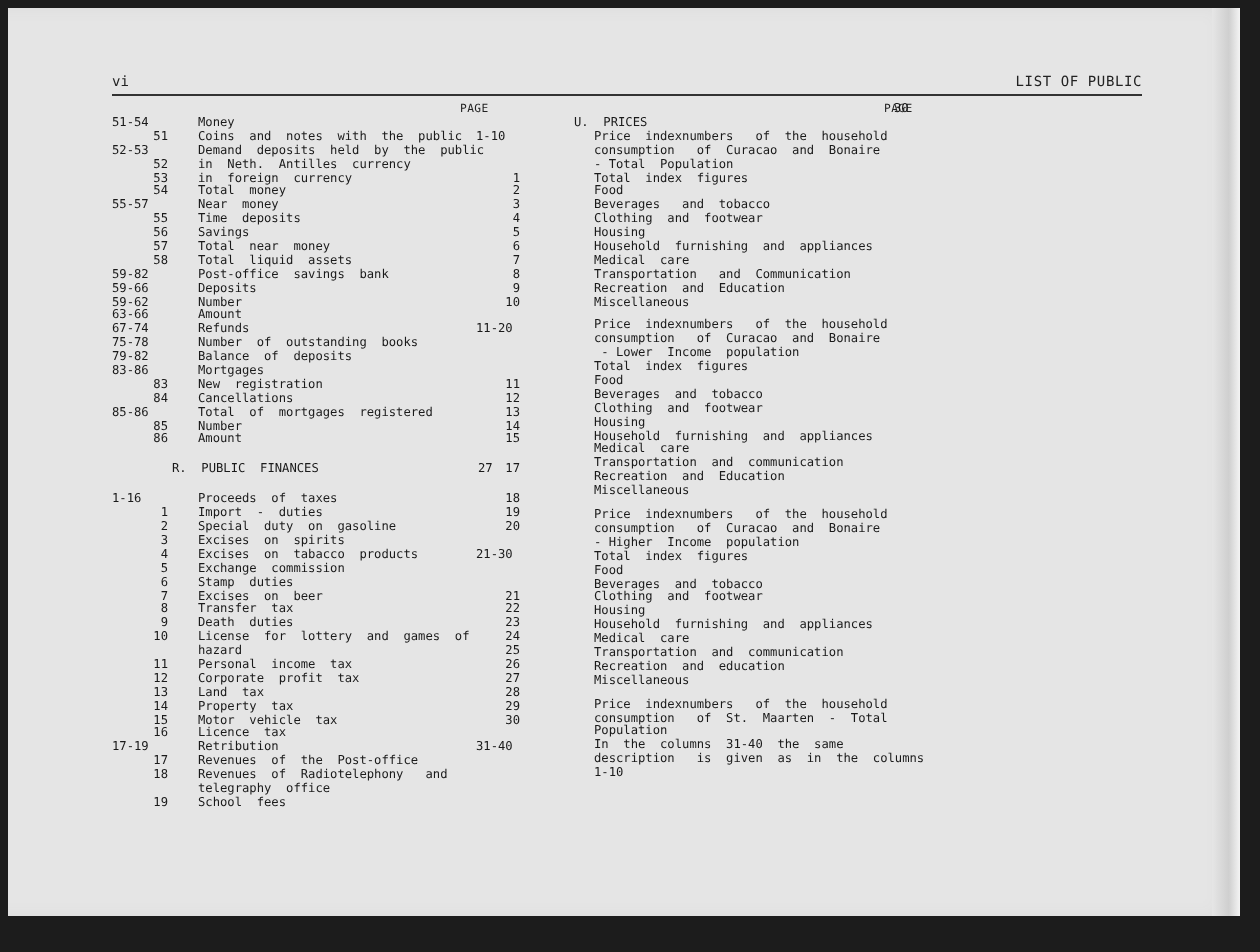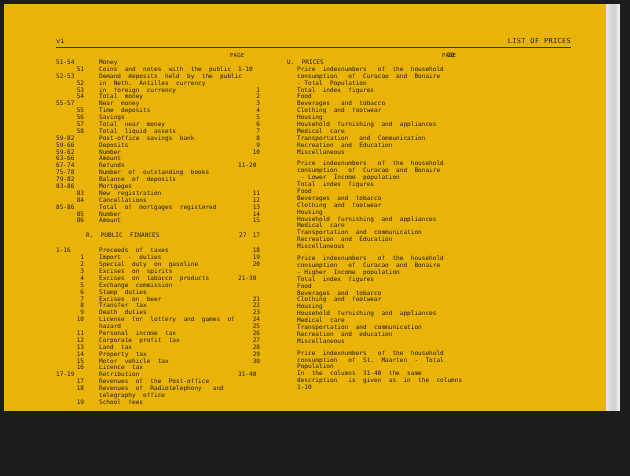--- a/index.html
+++ b/index.html
@@ -4,22 +4,22 @@
   <style>
     html, body { margin: 0; padding: 0; }
     body {
       width: 630px; height: 476px;
       background: #1c1c1c;
       position: relative; overflow: hidden;
       font-family: "DejaVu Sans Mono", monospace;
     }
     .page {
       position: absolute; left: 4px; top: 4px;
-      width: 616px; height: 407px;
-      background: #eab308;
+      width: 616px; height: 454px;
+      background: #e5e5e5;
       box-shadow: inset -10px 0 14px -8px #bdbdbd;
     }
     .page-edge {
       position: absolute; right: 0; top: 0; width: 14px; height: 100%;
       background: linear-gradient(to right, #e6e6e6, #cfcfcf 60%, #f4f4f4);
     }
     .header {
       position: absolute; left: 52px; top: 30px; width: 515px; height: 13px;
       border-bottom: 1.5px solid #333;
       font-size: 7px; color: #222;
@@ -38,21 +38,21 @@
     .page-label { position: absolute; font-size: 5.6px; letter-spacing: 0.2px; color: #222; }
   </style>
 </head>
 <body>
 
 <div class="page">
   <div class="page-edge"></div>
 
   <div class="header">
     <span class="left">vi</span>
-    <span class="right">LIST OF PRICES</span>
+    <span class="right">LIST OF PUBLIC</span>
   </div>
 
   <div class="page-label" style="left:226px; top:48px;">PAGE</div>
   <div class="page-label" style="left:438px; top:48px;">PAGE</div>
 
   <div class="col" id="left-col" style="left:52px; top:55px; width:200px;">
       <div class="row"><span class="num" style="text-align: left;">51-54</span><span class="txt">Money</span></div>
       <div class="row"><span class="num">51</span><span class="txt">Coins  and  notes  with  the  public</span></div>
       <div class="row"><span class="num" style="text-align: left;">52-53</span><span class="txt">Demand  deposits  held  by  the  public</span></div>
       <div class="row"><span class="num">52</span><span class="txt">in  Neth.  Antilles  currency</span></div>

